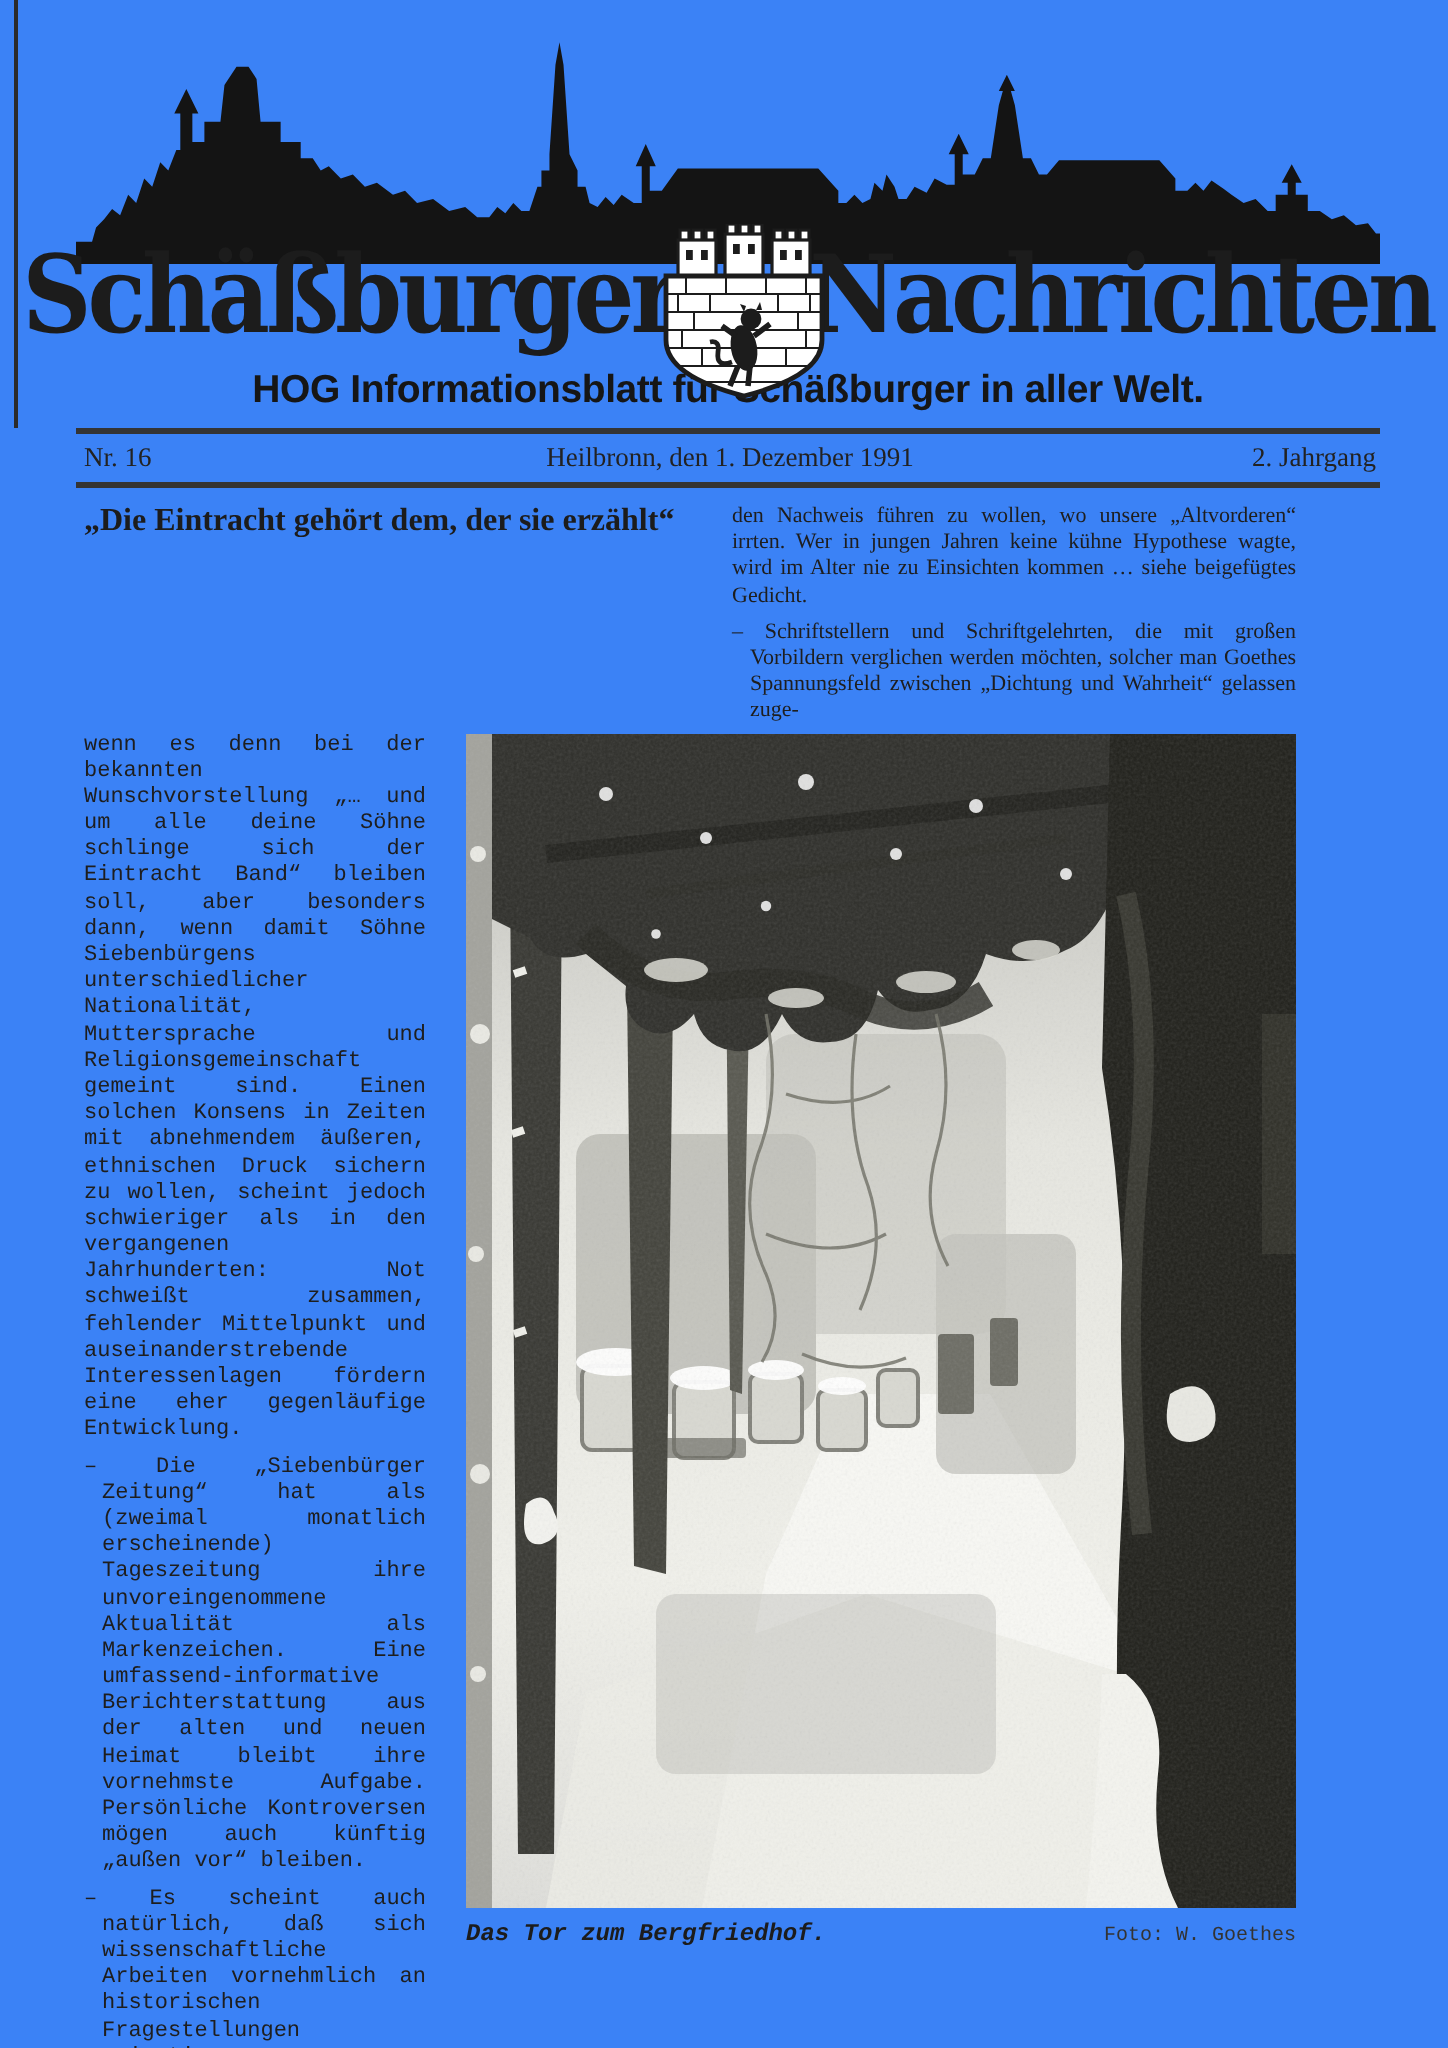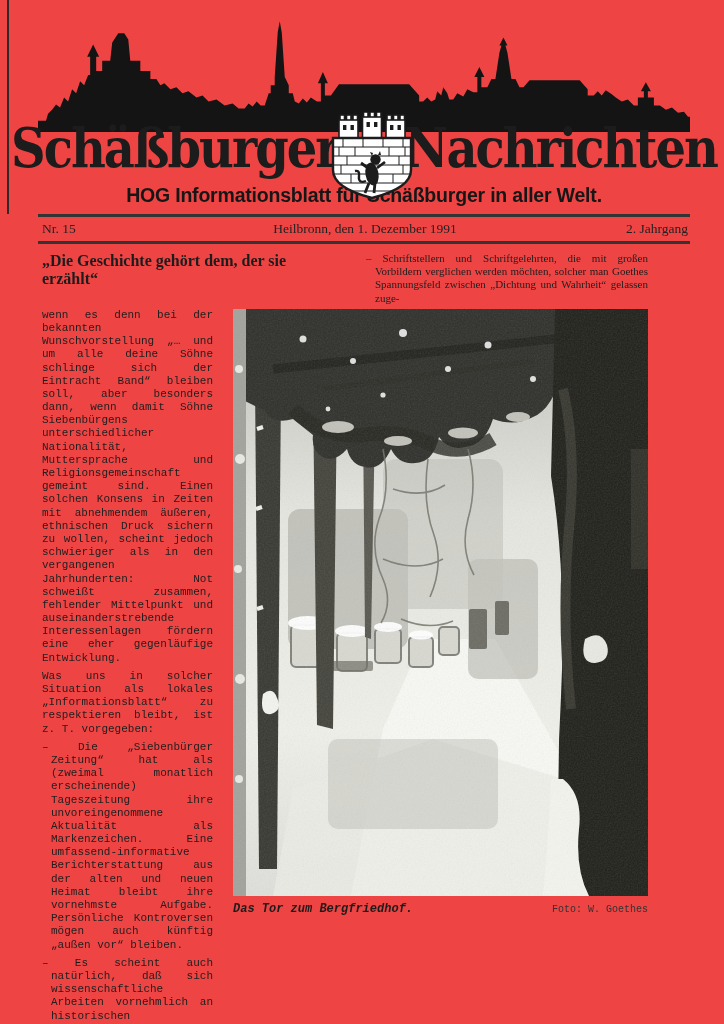--- a/index.html
+++ b/index.html
@@ -1,18 +1,18 @@
 <!DOCTYPE html>
 <html><head>
 <meta charset="utf-8">
 <style>
   html,body { margin:0; padding:0; background:#ffffff; }
   .page {
     position:relative; width:724px; height:1024px; margin:0 auto;
-    background:#ef4444; color:#1c1c1c; overflow:hidden;
+    background:#3b82f6; color:#1c1c1c; overflow:hidden;
     font-family:"Liberation Serif", serif;
   }
   .edge-artifact { position:absolute; left:7px; top:0; width:2px; height:214px; background:#2b2b2b; }
 
   
   .skyline { position:absolute; left:38px; top:12px; width:652px; height:120px; }
   .masthead {
     position:absolute; top:120px; left:38px; width:652px;
     display:flex; justify-content:center; align-items:flex-start;
   }
@@ -129,39 +129,39 @@
           <path d="M42,71 L38,81 M48,71 L47,81 M50,56 L58,50 M41,56 L34,51" stroke="#1c1c1c" stroke-width="2.8" fill="none"></path>
         </g>
       </svg>
       <span class="mast-word">Nachrichten</span>
     </div>
 
     <div class="subtitle">HOG Informationsblatt für Schäßburger in aller Welt.</div>
   </header>
 
   <div class="dateline">
-    <span class="dl-issue">Nr. 15</span>
+    <span class="dl-issue">Nr. 16</span>
     <span class="dl-center">Heilbronn, den 1. Dezember 1991</span>
     <span class="dl-vol">2. Jahrgang</span>
   </div>
 
   <main>
     <div class="top-row">
       <div class="left-top">
-        <h2>„Die Geschichte gehört dem, der sie erzählt“</h2>
+        <h2>„Die Eintracht gehört dem, der sie erzählt“</h2>
       </div>
       <div class="right-top">
+        <p>den Nachweis führen zu wollen, wo unsere „Altvorderen“ irrten. Wer in jungen Jahren keine kühne Hypothese wagte, wird im Alter nie zu Einsichten kommen … siehe beigefügtes Gedicht.</p>
         <p class="hang last">– Schriftstellern und Schriftgelehrten, die mit großen Vorbildern verglichen werden möchten, solcher man Goethes Spannungsfeld zwischen „Dichtung und Wahrheit“ gelassen zuge-</p>
       </div>
     </div>
 
     <div class="main-row">
       <div class="left-narrow">
         <p>wenn es denn bei der bekannten Wunschvorstellung „… und um alle deine Söhne schlinge sich der Eintracht Band“ bleiben soll, aber besonders dann, wenn damit Söhne Siebenbürgens unterschiedlicher Nationalität, Muttersprache und Religionsgemeinschaft gemeint sind. Einen solchen Konsens in Zeiten mit abnehmendem äußeren, ethnischen Druck sichern zu wollen, scheint jedoch schwieriger als in den vergangenen Jahrhunderten: Not schweißt zusammen, fehlender Mittelpunkt und auseinanderstrebende Interessenlagen fördern eine eher gegenläufige Entwicklung.</p>
-        <p>Was uns in solcher Situation als lokales „Informationsblatt“ zu respektieren bleibt, ist z. T. vorgegeben:</p>
         <p class="hang">– Die „Siebenbürger Zeitung“ hat als (zweimal monatlich erscheinende) Tageszeitung ihre unvoreingenommene Aktualität als Markenzeichen. Eine umfassend-informative Berichterstattung aus der alten und neuen Heimat bleibt ihre vornehmste Aufgabe. Persönliche Kontroversen mögen auch künftig „außen vor“ bleiben.</p>
         <p class="hang last">– Es scheint auch natürlich, daß sich wissenschaftliche Arbeiten vornehmlich an historischen Fragestellungen orientieren, gleichgültig ob die Arbeiten natur- oder geisteswissenschaftliche Themen zum Gegenstand haben. Woran der geneigte Leser allerdings besonders interessiert bleibt, sind nachprüfbare, ihm in der Vergangenheit vorenthaltene oder nicht zugängige Fakten. Nicht „wertfreie“ wohl aber „wertungsfreie“ Informationen sind gefragt! Als Motivation reicht es allerdings auch nicht aus,</p>
       </div>
 
       <figure>
 
         <svg class="photo" viewBox="0 0 415 587" preserveAspectRatio="none">
           <defs>
             <linearGradient id="snowGrad" x1="0" y1="0" x2="0" y2="1">
               <stop offset="0" stop-color="#bfbfba"></stop>

